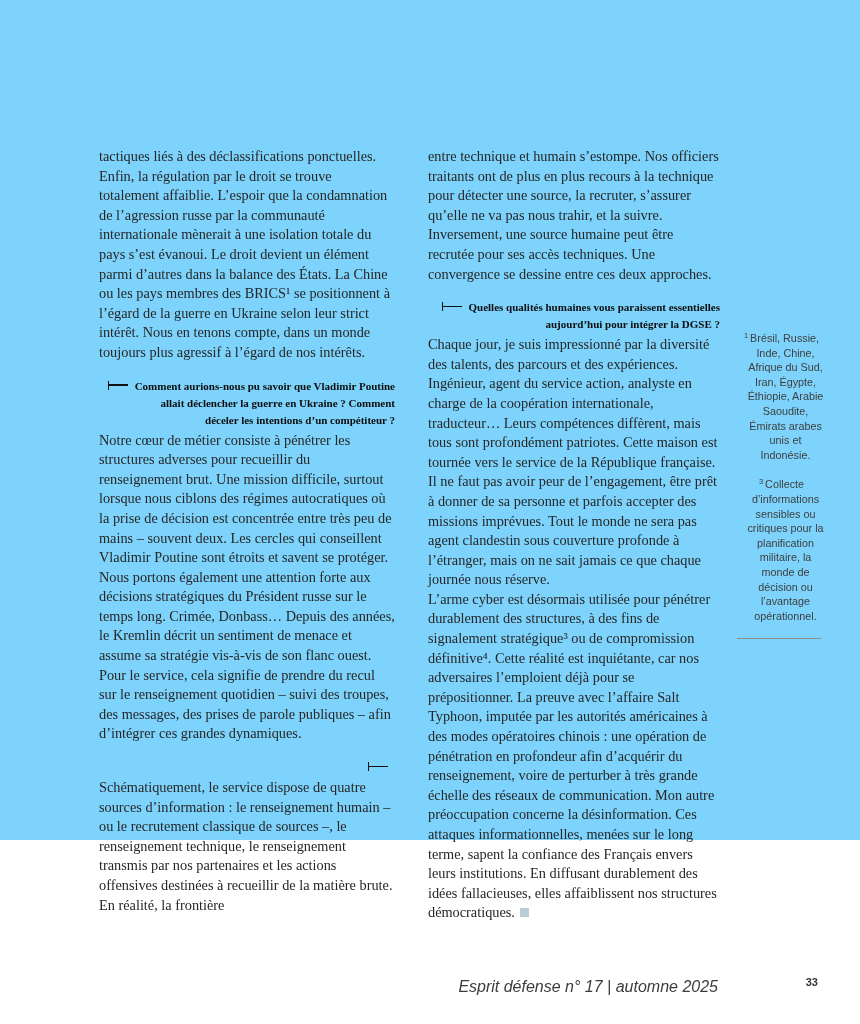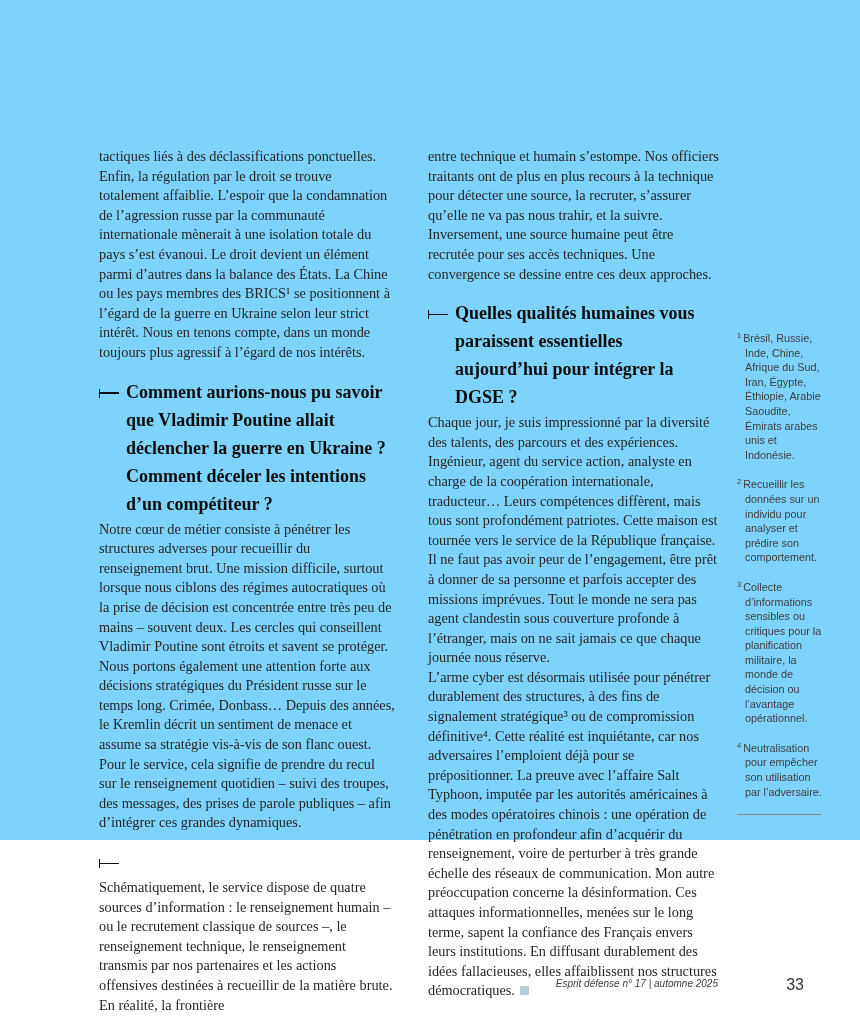--- a/index.html
+++ b/index.html
@@ -20,26 +20,27 @@
     margin: 0;
     font-size: 14.3px;
     line-height: 19.6px;
     color: #262626;
     text-align: left;
   }
   .italic { }
 
   h3.question {
     margin: 15px 0 2px 0;
-    font-size: 18px;
-    line-height: 28px;
+    font-size: 11px;
+    line-height: 17px;
     font-weight: bold;
     color: #0d0d0d;
     padding-left: 27px;
     text-indent: -27px;
+    text-align: right;
   }
   .qmark {
     display: inline-block;
     width: 20px; height: 9px;
     position: relative;
     margin-right: 7px;
     text-indent: 0;
     vertical-align: baseline;
   }
   .qmark::before {
@@ -60,49 +61,50 @@
   }
 
   .footnotes {
     position: absolute;
     left: 737px; top: 331px; width: 89px;
     font-family: "Liberation Sans", sans-serif;
     font-size: 10.8px;
     line-height: 14.6px;
     color: #3e3e3e;
   }
-  .fn { margin: 0 0 15px 0; padding-left: 8px; text-indent: -8px; }
+  .fn { margin: 0 0 15px 0; padding-left: 8px; text-indent: -8px; text-align: center; }
   .fn sup {
     font-size: 7.5px;
     line-height: 0;
     vertical-align: 4px;
     margin-right: 2px;
     color: #3e3e3e;
   }
   .fn-rule {
     margin-top: 2px;
     width: 84px; height: 1px;
     background: #8d8d8d;
   }
 
   .footer-journal {
     position: absolute;
     top: 978px; right: 142px;
     font-family: "Liberation Sans", sans-serif;
     font-style: italic;
-    font-size: 10px;
+    font-size: 16px;
     color: #3c3c3c;
     white-space: nowrap;
   }
   .page-number {
     position: absolute;
-    top: 976px; right: 56px;
+    top: 976px; right: 42px;
     font-family: "Liberation Sans", sans-serif;
-    font-size: 16px;
+    font-size: 11px;
     color: #333;
+    font-weight: bold;
   }
 </style>
 </head>
 <body>
 
 <div class="page">
 
   <div class="col col-left">
     <p class="body">tactiques liés à des déclassifications ponctuelles. Enfin, la régulation par le droit se trouve totalement affaiblie. L’espoir que la condamnation de l’agression russe par la communauté internationale mènerait à une isolation totale du pays s’est évanoui. Le droit devient un élément parmi d’autres dans la balance des États. La Chine ou les pays membres des BRICS¹  se positionnent à l’égard de la guerre en Ukraine selon leur strict intérêt. Nous en tenons compte, dans un monde toujours plus agressif à l’égard de nos intérêts.</p>
 
@@ -119,22 +121,20 @@
 
     <h3 class="question"><span class="qmark"></span><span>Quelles qualités humaines vous paraissent essentielles aujourd’hui pour intégrer la DGSE ?</span></h3>
     <p class="body">Chaque jour, je suis impressionné par la diversité des talents, des parcours et des expériences. Ingénieur, agent du service action, analyste en charge de la coopération internationale, traducteur… Leurs compétences diffèrent, mais tous sont profondément patriotes. Cette maison est tournée vers le service de la République française. Il ne faut pas avoir peur de l’engagement, être prêt à donner de sa personne et parfois accepter des missions imprévues. Tout le monde ne sera pas agent clandestin sous couverture profonde à l’étranger, mais on ne sait jamais ce que chaque journée nous réserve.</p>
 
     <p class="body"><span>L’arme </span><span class="italic">cyber</span><span> est désormais utilisée pour pénétrer durablement des structures, à des fins de signalement stratégique³ ou de compromission définitive⁴. Cette réalité est inquiétante, car nos adversaires l’emploient déjà pour se prépositionner. La preuve avec l’affaire </span><span class="italic">Salt Typhoon</span><span>, imputée par les autorités américaines à des modes opératoires chinois : une opération de pénétration en profondeur afin d’acquérir du renseignement, voire de perturber à très grande échelle des réseaux de communication. Mon autre préoccupation concerne la désinformation. Ces attaques informationnelles, menées sur le long terme, sapent la confiance des Français envers leurs institutions. En diffusant durablement des idées fallacieuses, elles affaiblissent nos structures démocratiques.</span><span class="end-square"></span></p>
 
   </div>
 
   <aside class="footnotes">
     <p class="fn"><sup>1</sup><span>Brésil, Russie, Inde, Chine, Afrique du Sud, Iran, Égypte, Éthiopie, Arabie Saoudite, Émirats arabes unis et Indonésie.</span></p>
-    <p class="fn"><sup>2</sup><span>Recueillir les données sur un individu pour analyser et prédire son comportement.</span></p>
     <p class="fn"><sup>3</sup><span>Collecte d’informations sensibles ou critiques pour la planification militaire, la monde de décision ou l’avantage opérationnel.</span></p>
-    <p class="fn"><sup>4</sup><span>Neutralisation pour empêcher son utilisation par l’adversaire.</span></p>
     <div class="fn-rule"></div>
   </aside>
 
   <div class="footer-journal">Esprit défense n° 17 | automne 2025</div>
   <div class="page-number">33</div>
 
 </div>
 
 </body></html>

